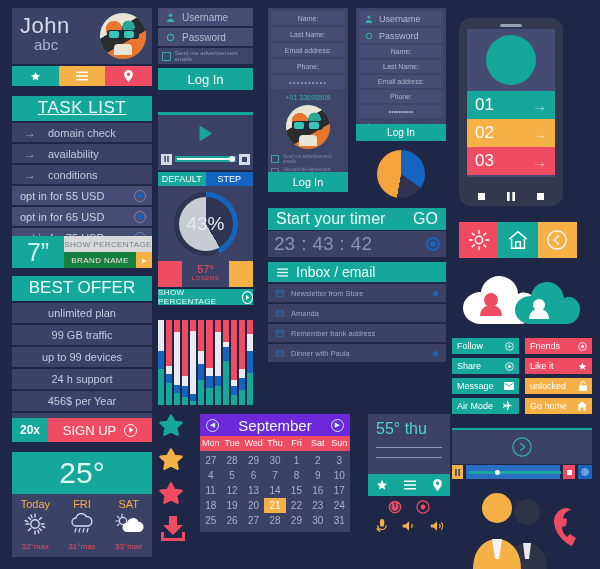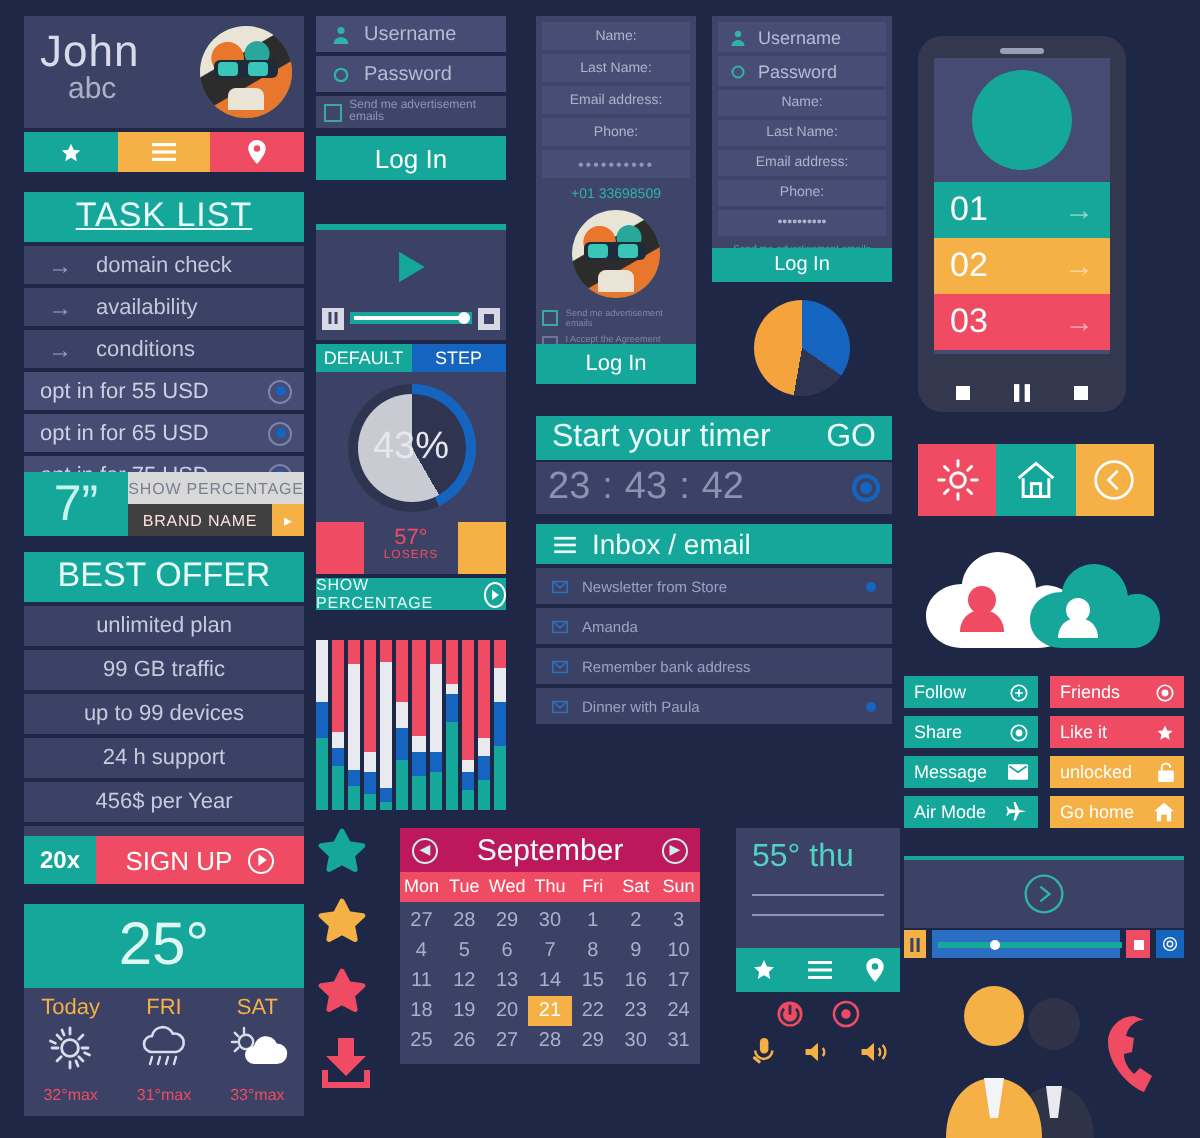--- a/index.html
+++ b/index.html
@@ -76,21 +76,21 @@
     font-size:25px; font-weight:300; display:flex; align-items:center;
     justify-content:center; line-height:1;
   }
   .seven-right { flex:1; display:flex; flex-direction:column; }
   .sp-bar {
     flex:1; background:#d8d8d8; color:#7a7f92; font-size:8px;
     display:flex; align-items:center; justify-content:center; letter-spacing:.4px;
   }
   .bn-bar { flex:1; display:flex; }
   .bn-lbl {
-    flex:1; background:#404040; color:#ffe0e4; font-size:8px;
+    flex:1; background:#15803d; color:#ffe0e4; font-size:8px;
     display:flex; align-items:center; justify-content:center; letter-spacing:.4px;
   }
   .bn-go {
     width:16px; background:#f5b046; color:#fff; font-size:8px;
     display:flex; align-items:center; justify-content:center;
   }
 
   
   #best-offer { left:12px; top:276px; width:140px; }
   .bo-head {
@@ -230,21 +230,21 @@
   
   #inbox { left:268px; top:262px; width:178px; }
   .ib-head { background:#16a79b; height:20px; display:flex; align-items:center; gap:8px;
              padding-left:9px; color:#eafcfa; font-size:14px; font-weight:300; }
   .ib-row { background:#3c4265; height:18px; margin-top:2px; display:flex; align-items:center;
             padding:0 8px; gap:7px; color:#9ba3c2; font-size:7.5px; }
   .ib-dot { width:5px; height:5px; border-radius:50%; background:#1565c0; margin-left:auto; }
 
   
   #calendar { left:200px; top:414px; width:150px; }
-  .cal-head { background:#be185d; height:22px; display:flex; align-items:center;
+  .cal-head { background:#6d28d9; height:22px; display:flex; align-items:center;
               justify-content:space-between; padding:4px 6px; color:#eafcfa; font-size:15px; font-weight:300; }
   .cal-nav { width:13px; height:13px; border-radius:50%; border:1px solid #cdeeea;
              display:flex; align-items:center; justify-content:center; color:#cdeeea; font-size:7px; }
   .cal-dow { background:#ef4c63; display:flex; }
   .cal-dow div { flex:1; text-align:center; color:#fff; font-size:9px; padding:2px 0 3px; }
   .cal-grid { background:#3c4265; display:grid; grid-template-columns:repeat(7,1fr); padding:2px 0 4px; }
   .cal-cell { text-align:center; color:#a9b0cb; font-size:10px; padding:2px 0; font-weight:300; }
   .cal-cell.sel { background:#f5b046; color:#fff; }
 
   

